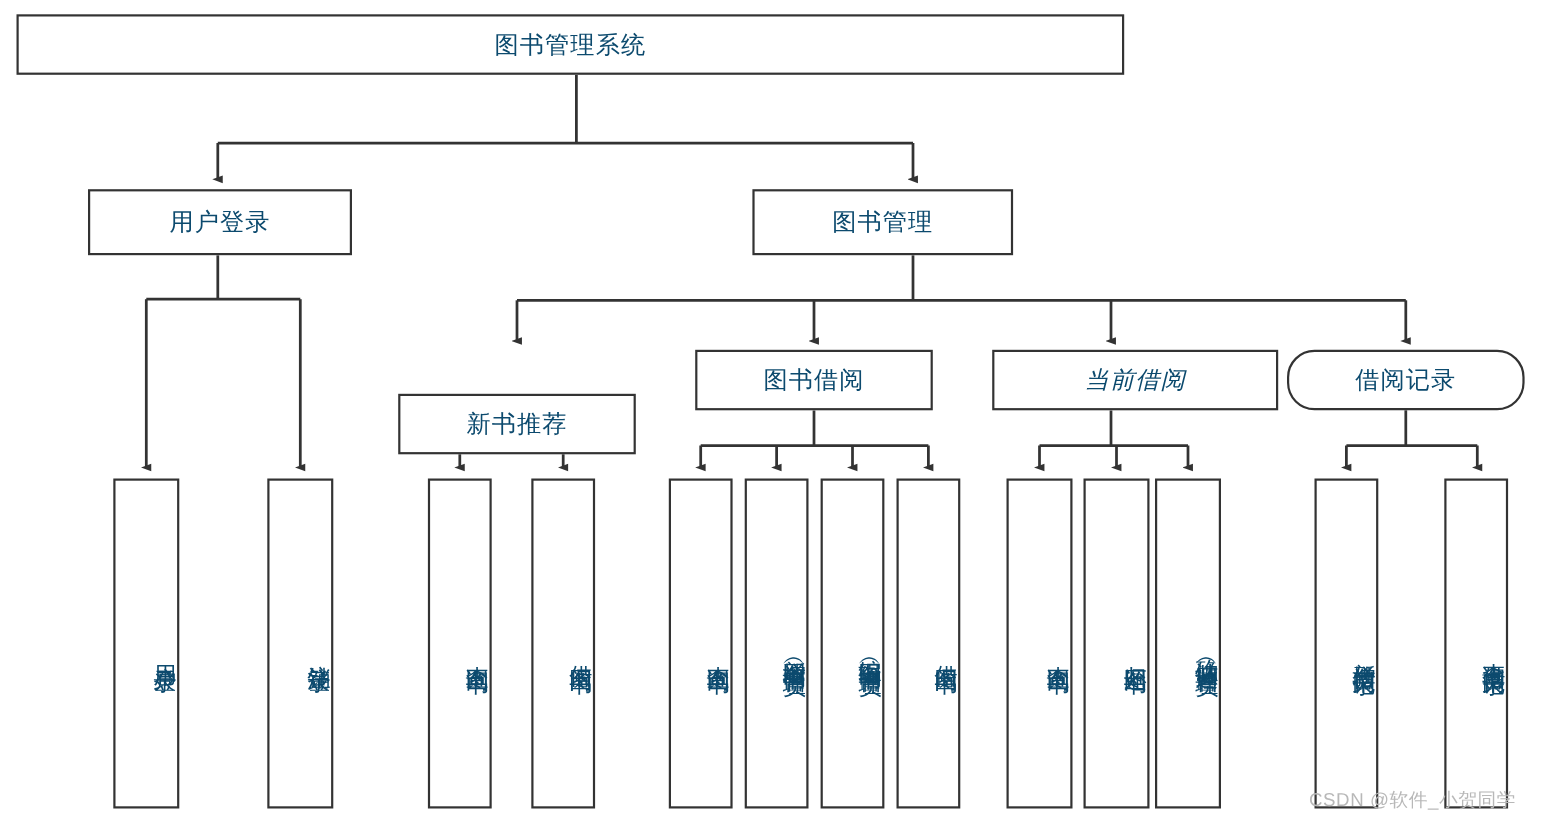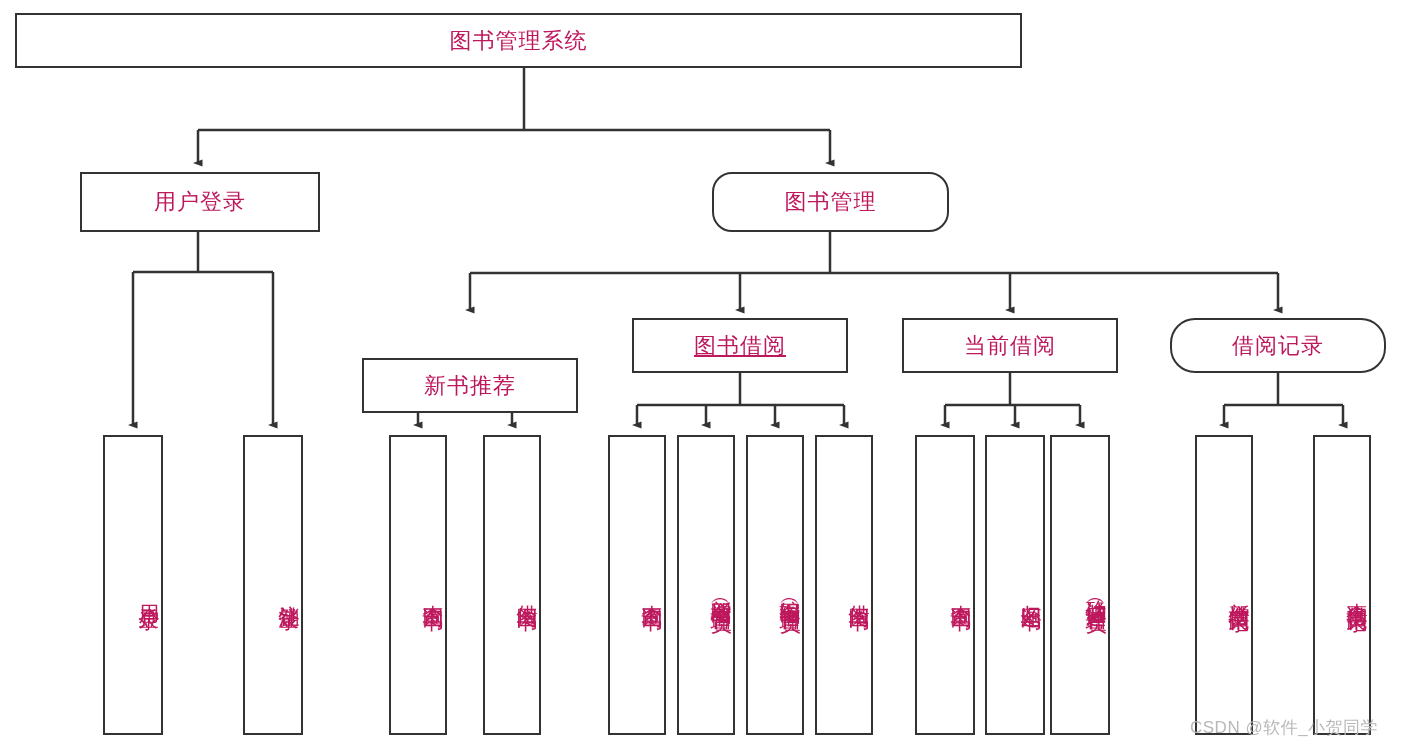--- a/index.html
+++ b/index.html
@@ -26,21 +26,21 @@
     pointer-events: none;
   }
   .node {
     position: absolute;
     background: #ffffff;
     border: 2.5px solid #333333;
     box-sizing: border-box;
     display: flex;
     align-items: center;
     justify-content: center;
-    color: #be185d;
+    color: #0c4a6e;
   }
   .node.horiz {
     font-size: 22px;
     letter-spacing: 1px;
   }
   .node.vert {
     writing-mode: vertical-rl;
     text-orientation: upright;
     font-size: 21px;
     line-height: 1.12;
@@ -119,33 +119,33 @@
   </svg>
 
   <div class="node horiz" style="left:15px; top:13px; width:1007px; height:55px;">
     <span>图书管理系统</span>
   </div>
 
   <div class="node horiz" style="left:80px; top:172px; width:240px; height:60px;">
     <span>用户登录</span>
   </div>
 
-  <div class="node horiz" style="left:712px; top:172px; width:237px; height:60px;border-radius:20px;">
+  <div class="node horiz" style="left:684px; top:172px; width:237px; height:60px;">
     <span>图书管理</span>
   </div>
 
   <div class="node horiz" style="left:362px; top:318px; width:216px; height:55px;margin-top:40px;">
     <span>新书推荐</span>
   </div>
 
-  <div class="node horiz" style="left:632px; top:318px; width:216px; height:55px;text-decoration:underline;">
+  <div class="node horiz" style="left:632px; top:318px; width:216px; height:55px;">
     <span>图书借阅</span>
   </div>
 
-  <div class="node horiz" style="left:902px; top:318px; width:216px; height:55px;">
+  <div class="node horiz" style="left:902px; top:318px; width:260px; height:55px;font-style:italic;">
     <span>当前借阅</span>
   </div>
 
   <div class="node horiz" style="left:1170px; top:318px; width:216px; height:55px;border-radius:25px;">
     <span>借阅记录</span>
   </div>
 
   <div class="node vert" style="left:103px; top:435px; width:60px; height:300px;">
     <span class="vtext">用户登录</span>
   </div>

